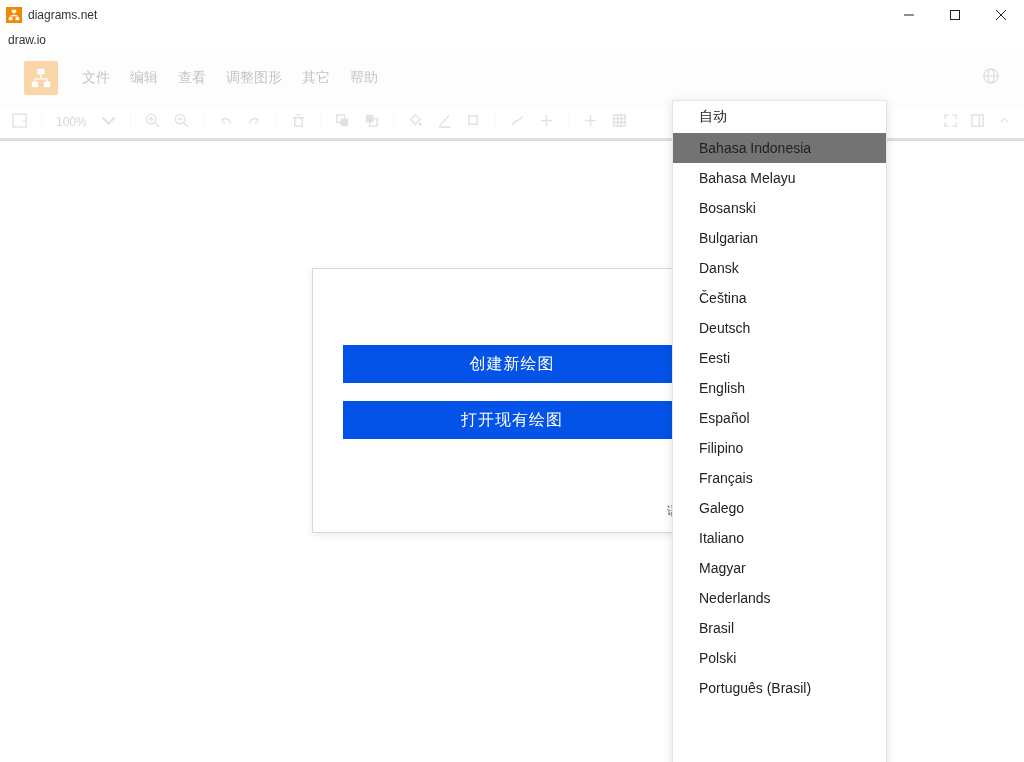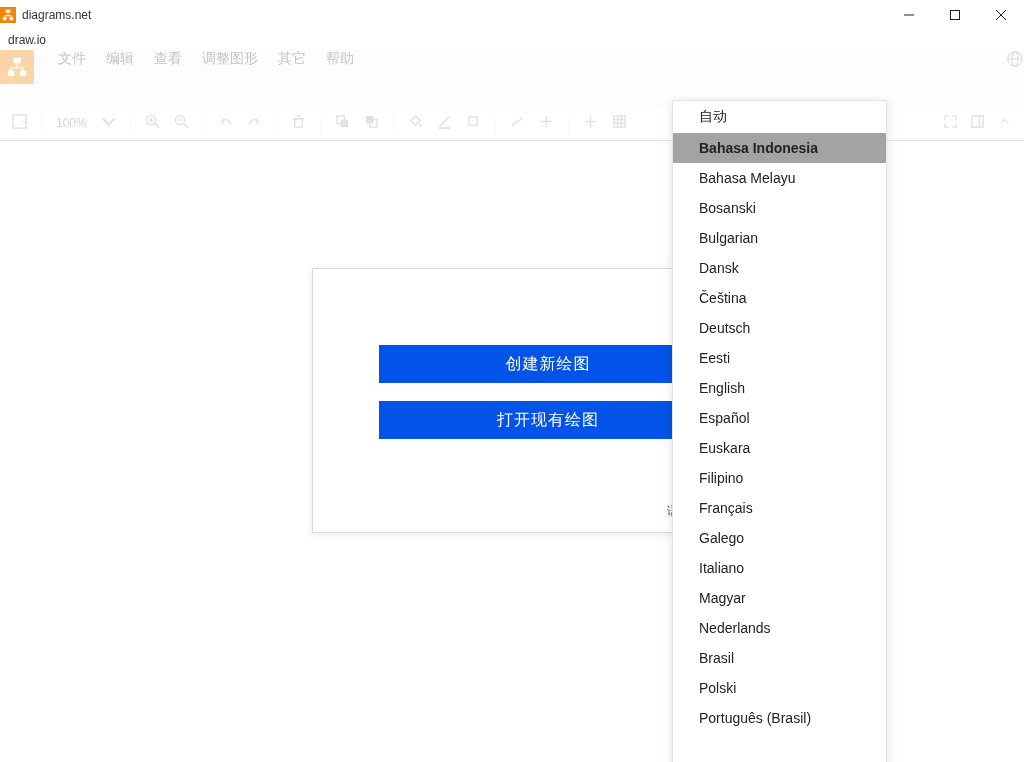--- a/index.html
+++ b/index.html
@@ -1,51 +1,51 @@
 <!DOCTYPE html>
 <html><head>
 <meta charset="utf-8">
 <style>
   * { box-sizing: border-box; margin: 0; padding: 0; }
   html, body { width: 1024px; height: 762px; font-family: "Helvetica Neue", Arial, "PingFang SC", "Microsoft YaHei", sans-serif; background: #fff; overflow: hidden; }
   
-  .titlebar { height: 30px; display: flex; align-items: center; background: #fff; }
+  .titlebar { height: 30px; display: flex; align-items: center; padding-left: 6px; background: #fff; }
   .titlebar .icon { width: 16px; height: 16px; background: #f08705; margin-right: 6px; display: flex; align-items: center; justify-content: center; }
   .titlebar .icon svg { width: 12px; height: 12px; }
   .titlebar .title { font-size: 12px; color: #333; }
   .titlebar .winctrls { margin-left: auto; display: flex; }
   .titlebar .winctrls div { width: 46px; height: 30px; display: flex; align-items: center; justify-content: center; }
   .titlebar .winctrls svg { width: 10px; height: 10px; stroke: #222; stroke-width: 1; fill: none; }
   .subtitle { height: 20px; padding-left: 8px; font-size: 12px; color: #333; display: flex; align-items: center; }
   
   .chrome { position: relative; height: 712px; background: #fff; }
-  .appbar { height: 55px; display: flex; align-items: flex-start; padding: 0 0; background: #f9f9f9; }
+  .appbar { height: 55px; display: flex; align-items: center; padding: 0 24px; background: #f9f9f9; }
   .appbar .logo { width: 34px; height: 34px; background: #f08705; border-radius: 2px; display: flex; align-items: center; justify-content: center; }
   .appbar .logo svg { width: 22px; height: 22px; }
   .appbar .menu { display: flex; gap: 20px; margin-left: 24px; font-size: 14px; color: #555; }
   .appbar .globe { margin-left: auto; }
   .appbar .globe svg { width: 18px; height: 18px; stroke: #999; fill: none; stroke-width: 1.2; }
-  .toolbar { height: 36px; border-top: 1px solid #eee; border-bottom: 1px solid #a3a3a3; display: flex; align-items: center; padding: 0 12px; gap: 14px; color: #888; font-size: 12px; }
+  .toolbar { height: 36px; border-top: 1px solid #eee; border-bottom: 3px solid #a3a3a3; display: flex; align-items: center; padding: 0 12px; gap: 14px; color: #888; font-size: 12px; }
   .toolbar .sep { width: 1px; height: 20px; background: #eee; }
   .toolbar svg { width: 15px; height: 15px; stroke: #aaa; fill: none; stroke-width: 1.5; }
   .toolbar .right { margin-left: auto; display: flex; gap: 12px; align-items: center; }
   
   .overlay { position: absolute; inset: 0; background: rgba(255,255,255,0.65); }
   
   .splash { position: absolute; left: 312px; top: 218px; width: 400px; height: 265px; background: #fff; border: 1px solid #d9d9d9; box-shadow: 0 2px 8px rgba(0,0,0,0.08); padding: 76px 30px 0; }
-  .splash .btn { display: block; width: 100%; height: 38px; margin-bottom: 18px; background: #0353e9; color: #fff; border: none; font-size: 16px; font-weight: 500; cursor: pointer; letter-spacing: 1px; margin-left: 36px; }
+  .splash .btn { display: block; width: 100%; height: 38px; margin-bottom: 18px; background: #0353e9; color: #fff; border: none; font-size: 16px; font-weight: 500; cursor: pointer; letter-spacing: 1px; }
   .splash .lang { position: absolute; right: 20px; bottom: 14px; font-size: 12px; color: #555; writing-mode: horizontal-tb; line-height: 1.2; }
   
   .langmenu { position: absolute; left: 672px; top: 50px; width: 215px; height: 702px; background: #fff; border: 1px solid #e5e5e5; box-shadow: 0 2px 10px rgba(0,0,0,0.12); overflow: hidden; }
   .langmenu .scroll { overflow-y: scroll; height: 100%; }
   .langmenu .scroll::-webkit-scrollbar { width: 10px; }
   .langmenu .scroll::-webkit-scrollbar-thumb { background: #c8c8c8; border-radius: 5px; }
   .langmenu .scroll::-webkit-scrollbar-track { background: #f3f3f3; }
   .langmenu .item { padding: 7px 26px; font-size: 14px; color: #222; cursor: pointer; white-space: nowrap; }
-  .langmenu .item.hover { background: #a3a3a3; font-weight: bold; }
+  .langmenu .item.hover { background: #737373; }
 </style>
 </head>
 <body>
 
 <div class="titlebar">
   <div class="icon">
     <svg viewBox="0 0 16 16">
         <rect x="5" y="1" width="6" height="4" fill="#fff"></rect>
         <rect x="1" y="11" width="5" height="4" fill="#fff"></rect>
         <rect x="10" y="11" width="5" height="4" fill="#fff"></rect>
@@ -203,21 +203,20 @@
         <div class="item hover">Bahasa Indonesia</div>
         <div class="item">Bahasa Melayu</div>
         <div class="item">Bosanski</div>
         <div class="item">Bulgarian</div>
         <div class="item">Dansk</div>
         <div class="item">Čeština</div>
         <div class="item">Deutsch</div>
         <div class="item">Eesti</div>
         <div class="item">English</div>
         <div class="item">Español</div>
-        <div class="item">Euskara</div>
         <div class="item">Filipino</div>
         <div class="item">Français</div>
         <div class="item">Galego</div>
         <div class="item">Italiano</div>
         <div class="item">Magyar</div>
         <div class="item">Nederlands</div>
         <div class="item">Brasil</div>
         <div class="item">Polski</div>
         <div class="item">Português (Brasil)</div>
       </div>

